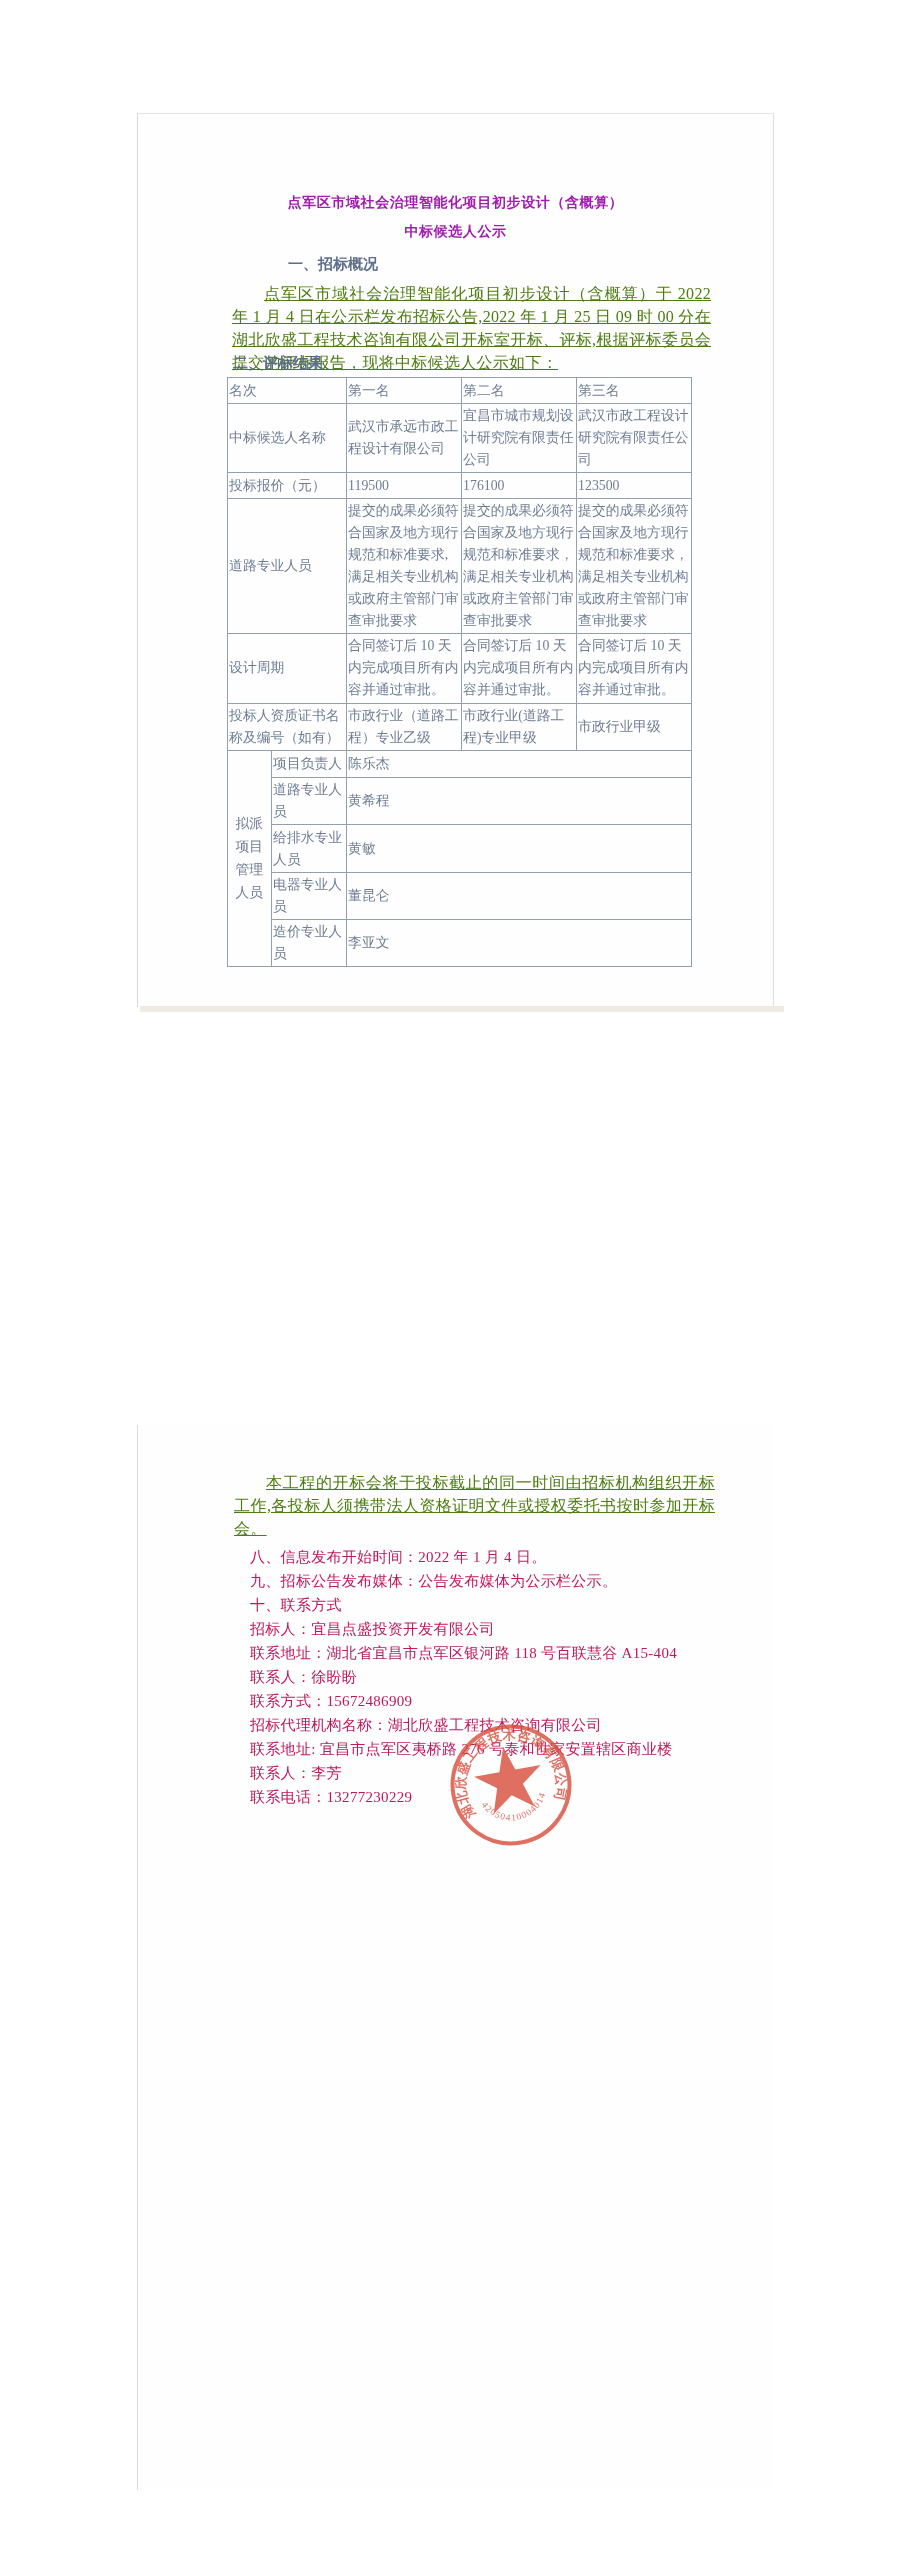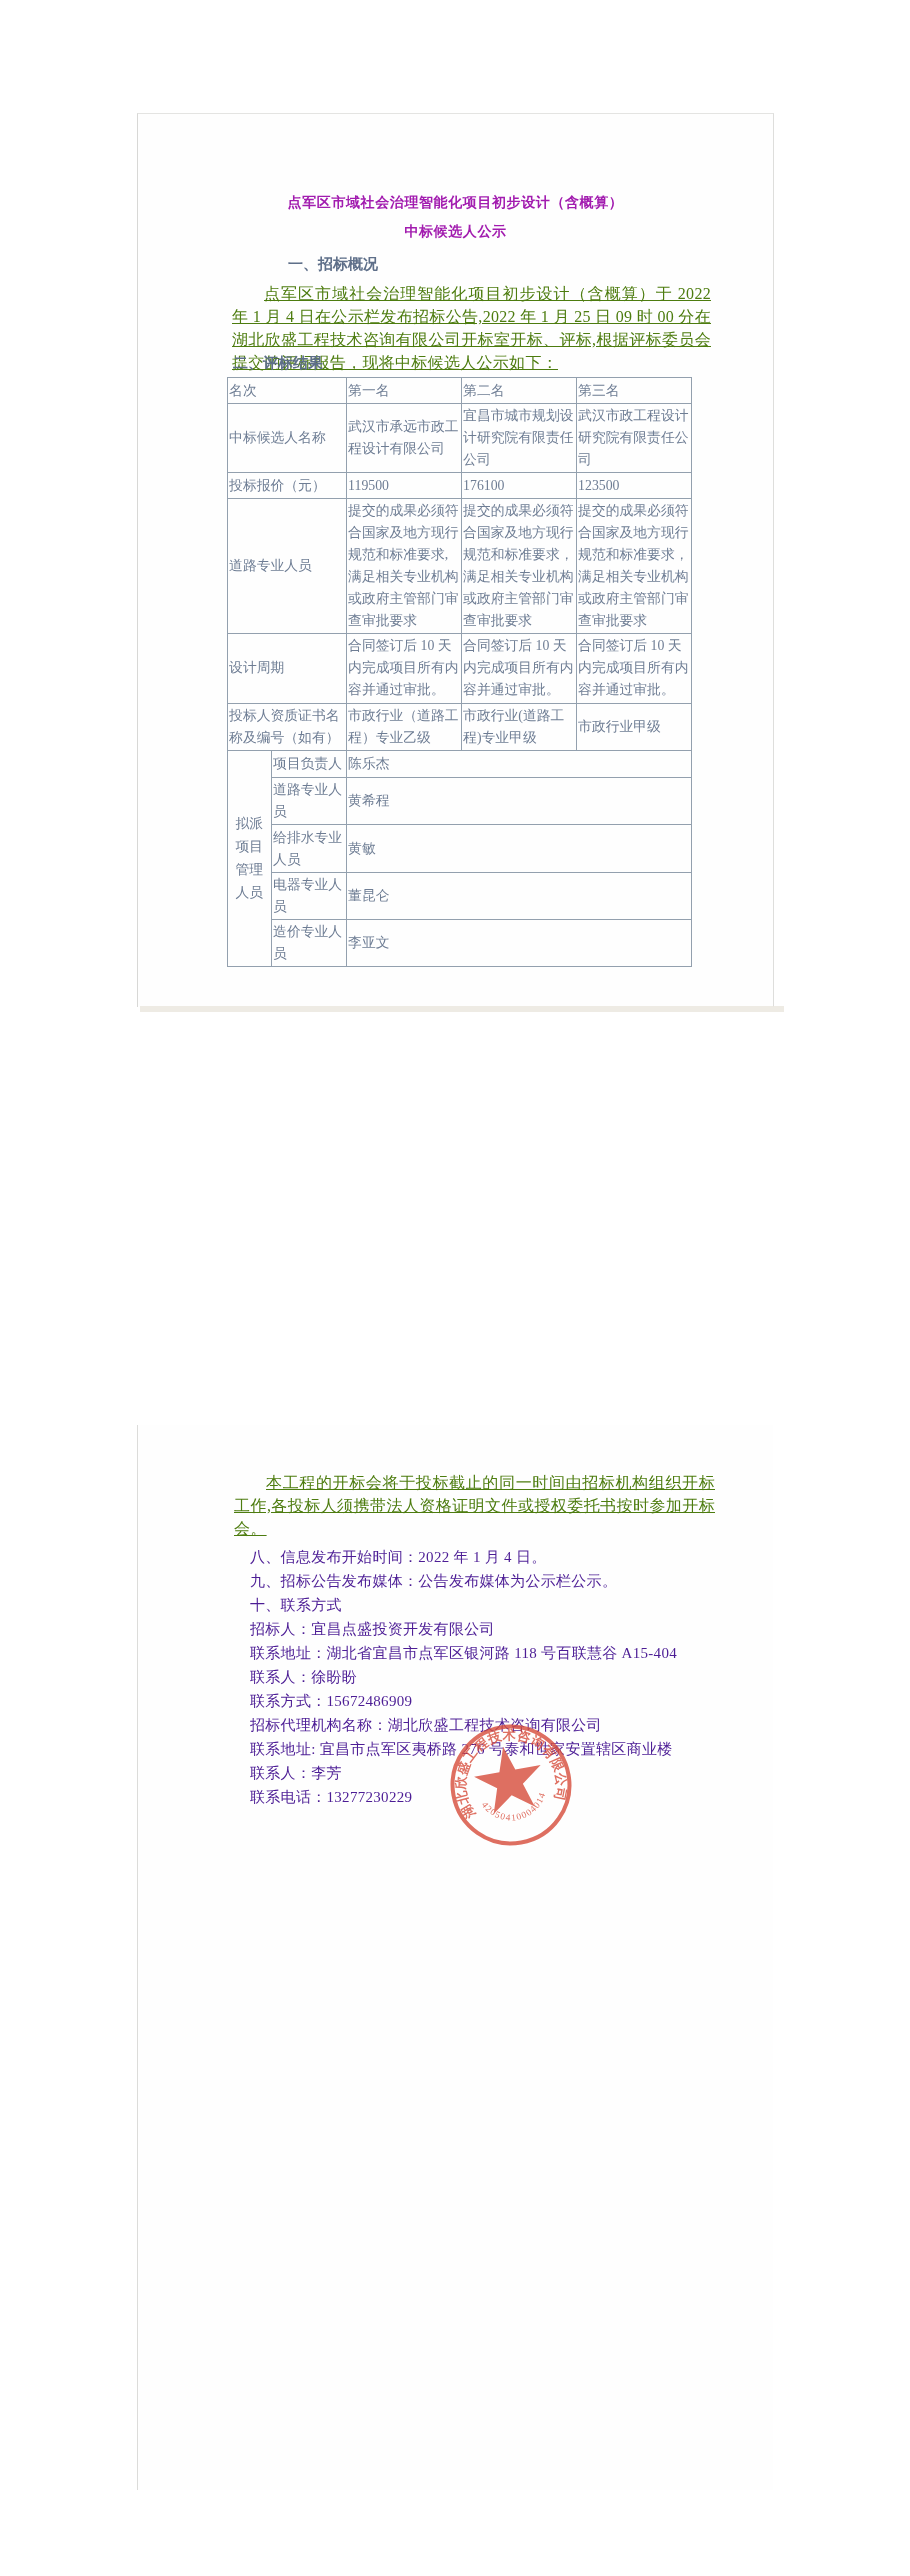--- a/index.html
+++ b/index.html
@@ -47,21 +47,21 @@
   tr.r-price{height:26px;}
   tr.r-quality{height:112px;}
   tr.r-cycle{height:64px;}
   tr.r-cert{height:46px;}
   tr.r-p0{height:27.5px;}
   tr.r-p1{height:40px;}
   tr.r-p2{height:46px;}
   tr.r-p3{height:46px;}
   tr.r-p4{height:45px;}
   .list-block{
-    position:absolute;font-size:15px;line-height:24px;color:#4c1d95;
+    position:absolute;font-size:15px;line-height:24px;color:#be185d;
     letter-spacing:0.3px;
   }
   .list-line{white-space:nowrap;}
   #stamp{
     position:absolute;left:310px;top:297px;width:126px;height:126px;
   }
 </style>
 </head>
 <body>
 

